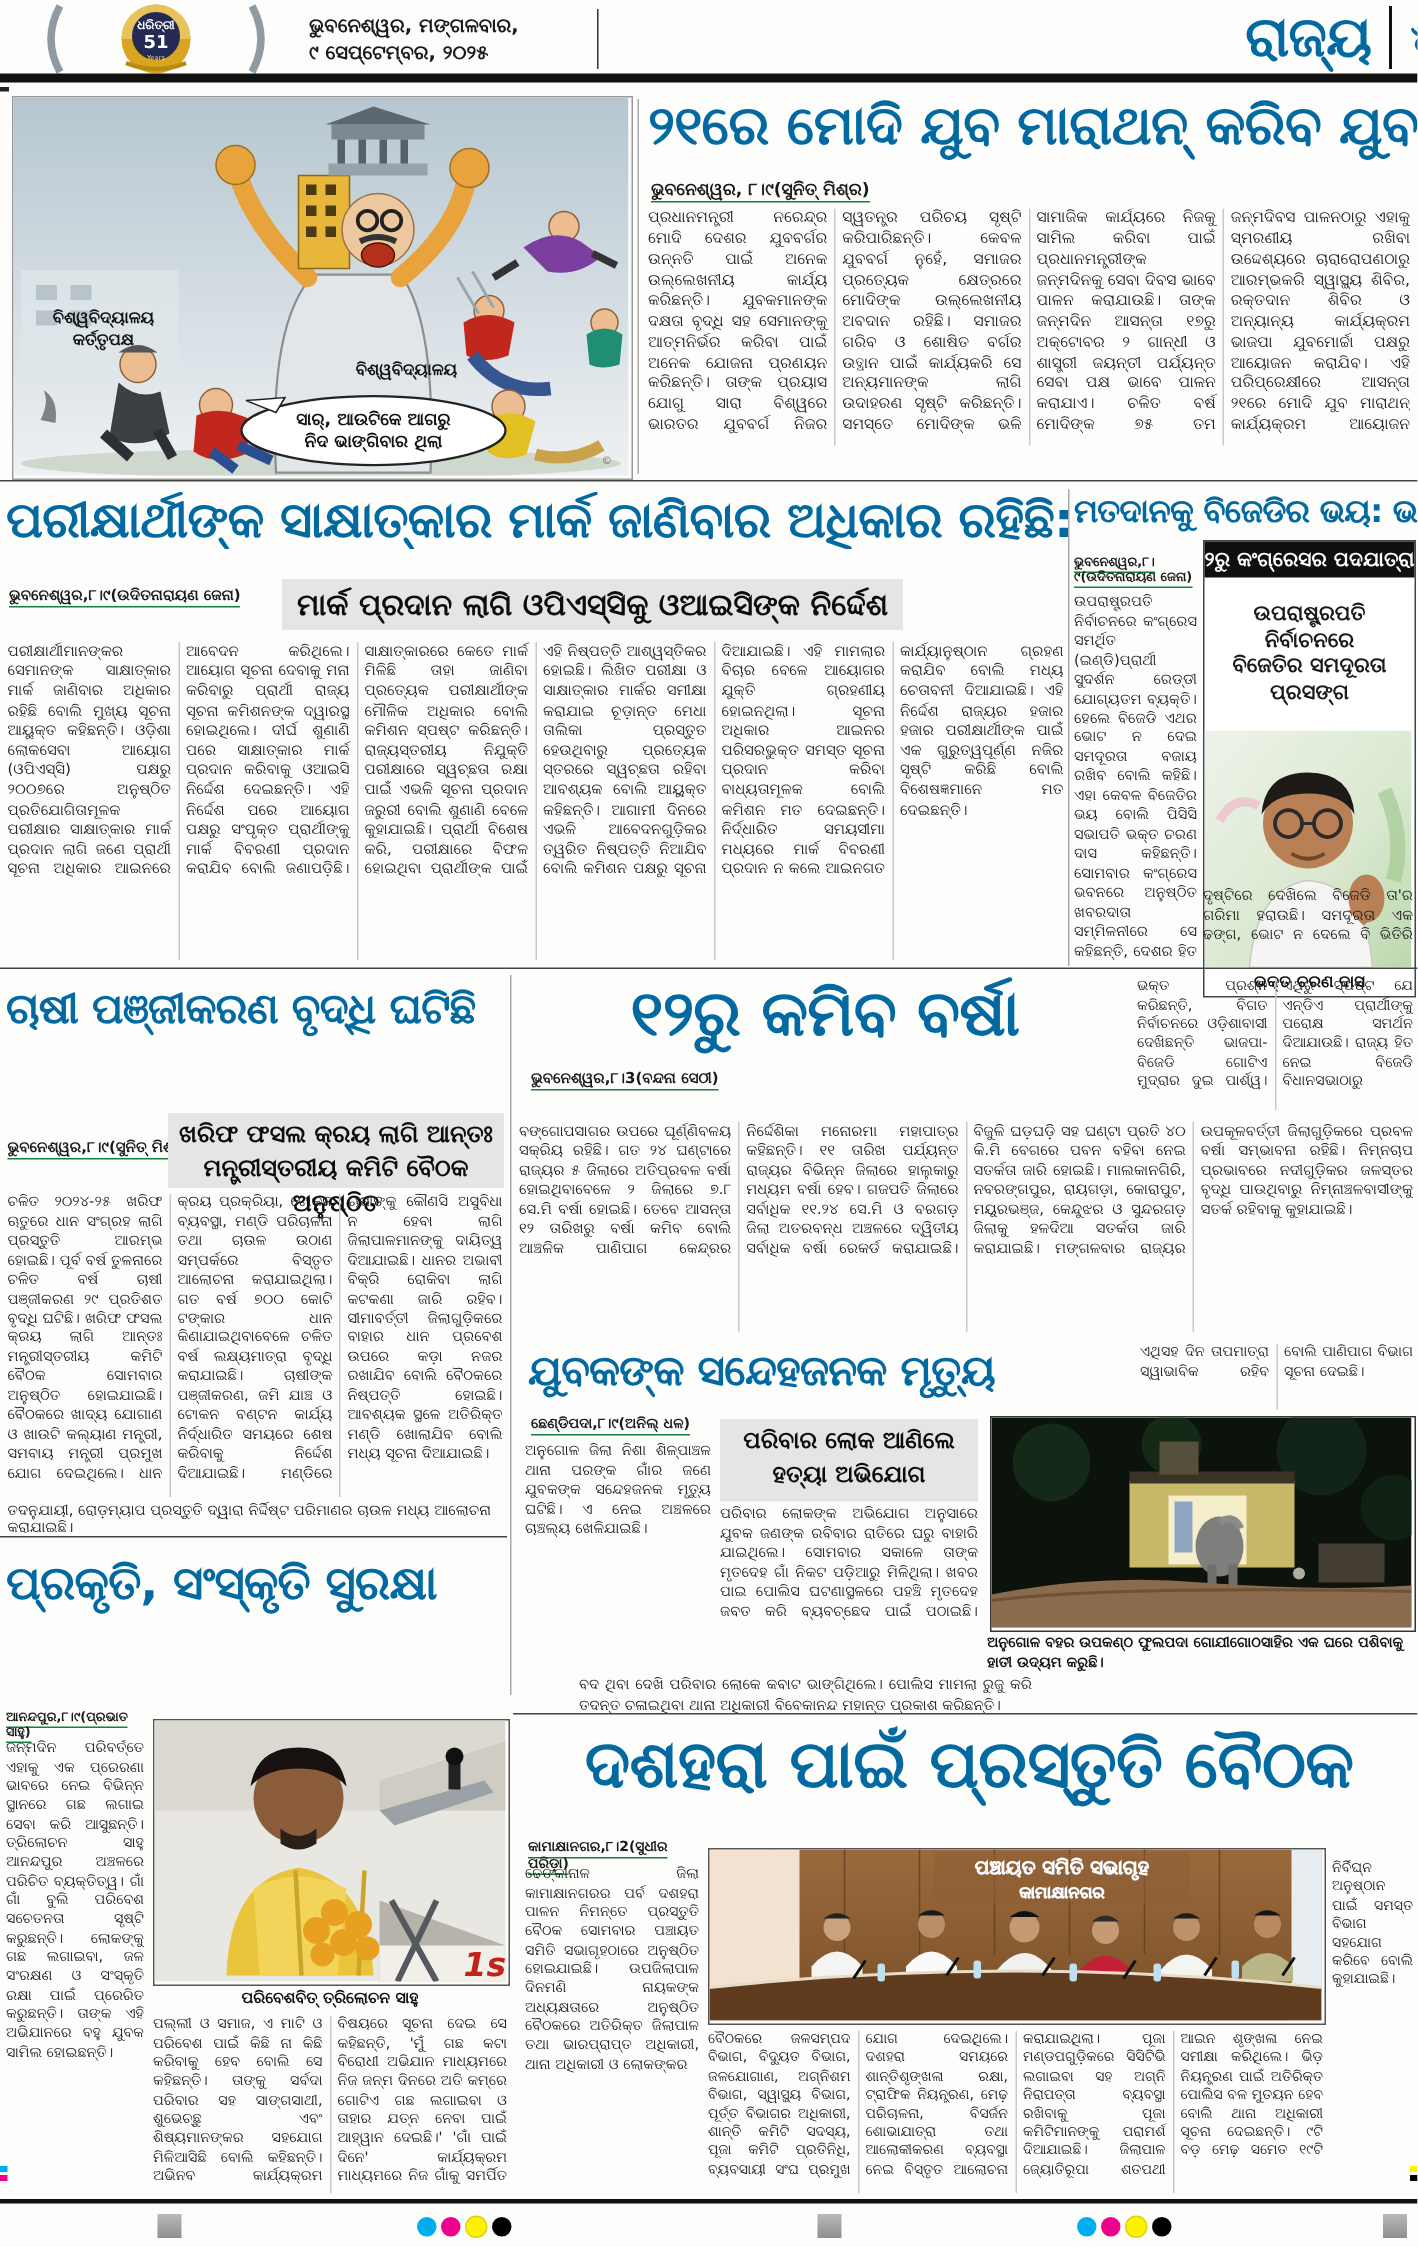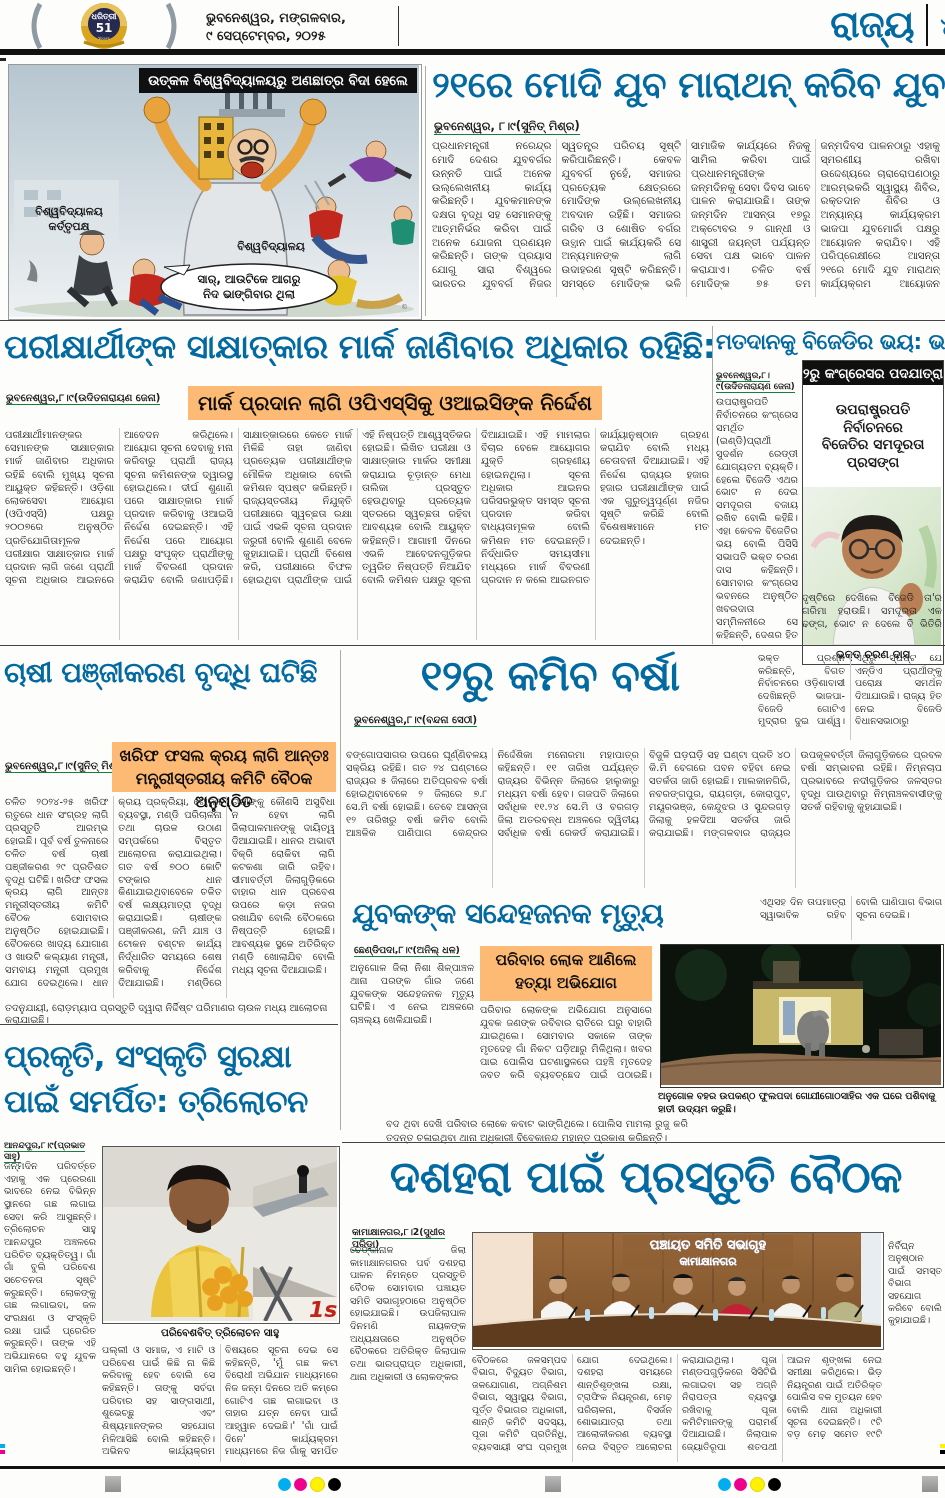--- a/index.html
+++ b/index.html
@@ -4,21 +4,21 @@
 <style>
   html,body{margin:0;padding:0;}
   body{width:945px;height:1498px;position:relative;background:#fdfdfc;
        font-family:"DejaVu Sans",sans-serif;color:#1a1a1a;overflow:hidden;}
   .abs{position:absolute;}
   .hl{font-weight:bold;color:#0369a1;letter-spacing:-.5px;line-height:1.15;}
   .byline{font-weight:bold;font-size:10.5px;}
   .byline span{border-bottom:1px solid #15803d;padding-bottom:1px;}
   .bodytxt{font-size:10.4px;line-height:1.32;text-align:justify;color:#212121;
            column-gap:10px;column-rule:1px solid #c9c9c9;overflow:hidden;height:100%;}
-  .graybox{background:#fdba74;font-weight:bold;text-align:center;color:#0d0d0d;}
+  .graybox{background:#e5e5e5;font-weight:bold;text-align:center;color:#0d0d0d;}
   .blackbar{background:#101010;color:#fff;font-weight:bold;text-align:center;}
   .hline{background:#444;height:1px;}
   .vline{background:#aaa;width:1px;}
   .caption{font-weight:bold;font-size:10.5px;color:#111;}
   .cmyk{display:flex;gap:3px;align-items:center;}
   .cmyk i{width:13px;height:13px;border-radius:50%;display:block;}
   .regsq{width:16px;height:16px;background:linear-gradient(#b9b9b9,#8f8f8f);}
 </style>
 </head>
 <body>
@@ -119,21 +119,20 @@
     <text x="60" y="150" text-anchor="middle" font-size="11" font-weight="bold" fill="#111">ବିଶ୍ୱବିଦ୍ୟାଳୟ</text>
     <text x="60" y="165" text-anchor="middle" font-size="11" font-weight="bold" fill="#111">କର୍ତ୍ତୃପକ୍ଷ</text>
     <text x="262" y="185" text-anchor="middle" font-size="11" font-weight="bold" fill="#111">ବିଶ୍ୱବିଦ୍ୟାଳୟ</text>
     <ellipse cx="240" cy="222" rx="88" ry="23" fill="#fff" stroke="#222" stroke-width="1.5"></ellipse>
     <path d="M175,210 l-20,-8 l26,-2 Z" fill="#fff" stroke="#222"></path>
     <text x="240" y="218" text-anchor="middle" font-size="11.5" font-weight="bold" fill="#111">ସାର୍, ଆଉଟିକେ ଆଗରୁ</text>
     <text x="240" y="233" text-anchor="middle" font-size="11.5" font-weight="bold" fill="#111">ନିଦ ଭାଙ୍ଗିବାର ଥିଲା</text>
     <path d="M18,215 q6,-12 2,-20 q10,6 8,22 Z" fill="#555" opacity="0.7"></path>
     <text x="392" y="244" font-size="7" fill="#777">©</text>
   </svg>
-  <div class="abs blackbar" style="left:130px;top:3px;width:278px;height:25px;font-size:13.5px;line-height:25px;">ଉତ୍କଳ ବିଶ୍ୱବିଦ୍ୟାଳୟରୁ ଅଣଛାତ୍ର ବିଦା ହେଲେ</div>
 </div>
 <div class="abs vline" style="left:425px;top:66px;height:250px;"></div>
 
 <div class="abs" style="left:432px;top:64px;width:508px;height:254px;">
   <div class="hl" style="font-size:36px;text-align:center;white-space:nowrap;">୨୧ରେ ମୋଦି ଯୁବ ମାରାଥନ୍ କରିବ ଯୁବମୋର୍ଚ୍ଚା</div>
   <div class="byline" style="margin:14px 0 6px 2px;font-size:11.5px;">
     <span>ଭୁବନେଶ୍ୱର, ୮।୯(ସୁନିତ୍ ମିଶ୍ର)</span>
   </div>
   <div class="bodytxt" style="column-count:4;height:158px;">ପ୍ରଧାନମନ୍ତ୍ରୀ ନରେନ୍ଦ୍ର ମୋଦି ଦେଶର ଯୁବବର୍ଗର ଉନ୍ନତି ପାଇଁ ଅନେକ ଉଲ୍ଲେଖନୀୟ କାର୍ଯ୍ୟ କରିଛନ୍ତି। ଯୁବକମାନଙ୍କ ଦକ୍ଷତା ବୃଦ୍ଧି ସହ ସେମାନଙ୍କୁ ଆତ୍ମନିର୍ଭର କରିବା ପାଇଁ ଅନେକ ଯୋଜନା ପ୍ରଣୟନ କରିଛନ୍ତି। ତାଙ୍କ ପ୍ରୟାସ ଯୋଗୁ ସାରା ବିଶ୍ୱରେ ଭାରତର ଯୁବବର୍ଗ ନିଜର ସ୍ୱତନ୍ତ୍ର ପରିଚୟ ସୃଷ୍ଟି କରିପାରିଛନ୍ତି। କେବଳ ଯୁବବର୍ଗ ନୁହେଁ, ସମାଜର ପ୍ରତ୍ୟେକ କ୍ଷେତ୍ରରେ ମୋଦିଙ୍କ ଉଲ୍ଲେଖନୀୟ ଅବଦାନ ରହିଛି। ସମାଜର ଗରିବ ଓ ଶୋଷିତ ବର୍ଗର ଉତ୍ଥାନ ପାଇଁ କାର୍ଯ୍ୟକରି ସେ ଅନ୍ୟମାନଙ୍କ ଲାଗି ଉଦାହରଣ ସୃଷ୍ଟି କରିଛନ୍ତି। ସମସ୍ତେ ମୋଦିଙ୍କ ଭଳି ସାମାଜିକ କାର୍ଯ୍ୟରେ ନିଜକୁ ସାମିଲ କରିବା ପାଇଁ ପ୍ରଧାନମନ୍ତ୍ରୀଙ୍କ ଜନ୍ମଦିନକୁ ସେବା ଦିବସ ଭାବେ ପାଳନ କରାଯାଉଛି। ତାଙ୍କ ଜନ୍ମଦିନ ଆସନ୍ତା ୧୭ରୁ ଅକ୍ଟୋବର ୨ ଗାନ୍ଧୀ ଓ ଶାସ୍ତ୍ରୀ ଜୟନ୍ତୀ ପର୍ଯ୍ୟନ୍ତ ସେବା ପକ୍ଷ ଭାବେ ପାଳନ କରାଯାଏ। ଚଳିତ ବର୍ଷ ମୋଦିଙ୍କ ୭୫ ତମ ଜନ୍ମଦିବସ ପାଳନଠାରୁ ଏହାକୁ ସ୍ମରଣୀୟ ରଖିବା ଉଦ୍ଦେଶ୍ୟରେ ଚାରାରୋପଣଠାରୁ ଆରମ୍ଭକରି ସ୍ୱାସ୍ଥ୍ୟ ଶିବିର, ରକ୍ତଦାନ ଶିବିର ଓ ଅନ୍ୟାନ୍ୟ କାର୍ଯ୍ୟକ୍ରମ ଭାଜପା ଯୁବମୋର୍ଚ୍ଚା ପକ୍ଷରୁ ଆୟୋଜନ କରାଯିବ। ଏହି ପରିପ୍ରେକ୍ଷୀରେ ଆସନ୍ତା ୨୧ରେ ମୋଦି ଯୁବ ମାରାଥନ୍ କାର୍ଯ୍ୟକ୍ରମ ଆୟୋଜନ କରାଯିବ ବୋଲି ଯୁବମୋର୍ଚ୍ଚା ସଭାପତି ଅଭିଳାଷ ପଣ୍ଡା ସୂଚନା ଦେଇଛନ୍ତି। ଭାଜପା ରାଜ୍ୟ କାର୍ଯ୍ୟାଳୟଠାରେ ସୋମବାର ଆୟୋଜିତ ଖବରଦାତା ସମ୍ମିଳନୀରେ ଅଭିଳାଷ କହିଛନ୍ତି ଯେ, ଭାରତର ୭୫ଟି ସ୍ଥାନରେ ମୋଦି ଯୁବ ମାରାଥନ ଆୟୋଜନ କରାଯିବ। ୨୧ ତାରିଖ ସକାଳ ୬ଟା ୧୫ରେ ଭୁବନେଶ୍ୱର କଳିଙ୍ଗ ଷ୍ଟାଡିୟମରୁ ଜନତା ମଇଦାନ ପର୍ଯ୍ୟନ୍ତ ଦଉଡ଼ ଅନୁଷ୍ଠିତ ହେବ। ଏଥିରେ ସାରା ରାଜ୍ୟରୁ ୧୦ ହଜାରରୁ ଊର୍ଦ୍ଧ୍ୱ ଯୁବବର୍ଗ ସାମିଲ ହେବେ। ଏନେଇ ୭ ସେପ୍ଟେମ୍ବରରୁ ସାରା ଦେଶରେ କ୍ୟାମ୍ପେନ ଆରମ୍ଭ ହୋଇଛି ବୋଲି ସେ କହିଛନ୍ତି।</div>
 </div>
@@ -199,21 +198,21 @@
   <div>ଖରିଫ ଫସଲ କ୍ରୟ ଲାଗି ଆନ୍ତଃ</div>
   <div>ମନ୍ତ୍ରୀସ୍ତରୀୟ କମିଟି ବୈଠକ ଅନୁଷ୍ଠିତ</div>
 </div>
 <div class="abs bodytxt" style="left:5px;top:796px;width:330px;height:202px;column-count:3;font-size:9.8px;">ଚଳିତ ୨୦୨୪-୨୫ ଖରିଫ ଋତୁରେ ଧାନ ସଂଗ୍ରହ ଲାଗି ପ୍ରସ୍ତୁତି ଆରମ୍ଭ ହୋଇଛି। ପୂର୍ବ ବର୍ଷ ତୁଳନାରେ ଚଳିତ ବର୍ଷ ଚାଷୀ ପଞ୍ଜୀକରଣ ୨୯ ପ୍ରତିଶତ ବୃଦ୍ଧି ଘଟିଛି। ଖରିଫ ଫସଲ କ୍ରୟ ଲାଗି ଆନ୍ତଃ ମନ୍ତ୍ରୀସ୍ତରୀୟ କମିଟି ବୈଠକ ସୋମବାର ଅନୁଷ୍ଠିତ ହୋଇଯାଇଛି। ବୈଠକରେ ଖାଦ୍ୟ ଯୋଗାଣ ଓ ଖାଉଟି କଲ୍ୟାଣ ମନ୍ତ୍ରୀ, ସମବାୟ ମନ୍ତ୍ରୀ ପ୍ରମୁଖ ଯୋଗ ଦେଇଥିଲେ। ଧାନ କ୍ରୟ ପ୍ରକ୍ରିୟା, ଟୋକନ ବ୍ୟବସ୍ଥା, ମଣ୍ଡି ପରିଚାଳନା ତଥା ଚାଉଳ ଉଠାଣ ସମ୍ପର୍କରେ ବିସ୍ତୃତ ଆଲୋଚନା କରାଯାଇଥିଲା। ଗତ ବର୍ଷ ୭୦୦ କୋଟି ଟଙ୍କାର ଧାନ କିଣାଯାଇଥିବାବେଳେ ଚଳିତ ବର୍ଷ ଲକ୍ଷ୍ୟମାତ୍ରା ବୃଦ୍ଧି କରାଯାଇଛି। ଚାଷୀଙ୍କ ପଞ୍ଜୀକରଣ, ଜମି ଯାଞ୍ଚ ଓ ଟୋକନ ବଣ୍ଟନ କାର୍ଯ୍ୟ ନିର୍ଦ୍ଧାରିତ ସମୟରେ ଶେଷ କରିବାକୁ ନିର୍ଦ୍ଦେଶ ଦିଆଯାଇଛି। ମଣ୍ଡିରେ ଚାଷୀଙ୍କୁ କୌଣସି ଅସୁବିଧା ନ ହେବା ଲାଗି ଜିଲାପାଳମାନଙ୍କୁ ଦାୟିତ୍ୱ ଦିଆଯାଇଛି। ଧାନର ଅଭାବୀ ବିକ୍ରି ରୋକିବା ଲାଗି କଟକଣା ଜାରି ରହିବ। ସୀମାବର୍ତ୍ତୀ ଜିଲାଗୁଡ଼ିକରେ ବାହାର ଧାନ ପ୍ରବେଶ ଉପରେ କଡ଼ା ନଜର ରଖାଯିବ ବୋଲି ବୈଠକରେ ନିଷ୍ପତ୍ତି ହୋଇଛି। ଆବଶ୍ୟକ ସ୍ଥଳେ ଅତିରିକ୍ତ ମଣ୍ଡି ଖୋଲାଯିବ ବୋଲି ମଧ୍ୟ ସୂଚନା ଦିଆଯାଇଛି।</div>
 <div class="abs" style="left:5px;top:1002px;width:330px;font-size:9.8px;color:#212121;">ତଦନୁଯାୟୀ, ରୋଡ଼ମ୍ୟାପ ପ୍ରସ୍ତୁତି ଦ୍ୱାରା ନିର୍ଦ୍ଦିଷ୍ଟ ପରିମାଣର ଚାଉଳ ମଧ୍ୟ ଆଲୋଚନା କରାଯାଇଛି।</div>
 
 <div class="abs vline" style="left:340px;top:650px;height:480px;"></div>
 
 <div class="abs hl" style="left:350px;top:652px;width:400px;font-size:42px;text-align:center;white-space:nowrap;">୧୨ରୁ କମିବ ବର୍ଷା</div>
 <div class="abs byline" style="left:354px;top:714px;width:170px;font-size:10px;">
-  <span>ଭୁବନେଶ୍ୱର,୮।୯(ବନ୍ଦନା ସେଠୀ)</span>
+  <span>ଭୁବନେଶ୍ୱର,୮।3(ବନ୍ଦନା ସେଠୀ)</span>
 </div>
 <div class="abs bodytxt" style="left:758px;top:652px;width:184px;height:88px;column-count:2;font-size:9.6px;">ଭକ୍ତ ପ୍ରଶ୍ନ କରିଛନ୍ତି, ବିଗତ ନିର୍ବାଚନରେ ଓଡ଼ିଶାବାସୀ ଦେଖିଛନ୍ତି ଭାଜପା-ବିଜେଡି ଗୋଟିଏ ମୁଦ୍ରାର ଦୁଇ ପାର୍ଶ୍ୱ। ଏଥିରୁ ସ୍ପଷ୍ଟ ଯେ ଏନ୍‌ଡିଏ ପ୍ରାର୍ଥୀଙ୍କୁ ପରୋକ୍ଷ ସମର୍ଥନ ଦିଆଯାଉଛି। ରାଜ୍ୟ ହିତ ନେଇ ବିଜେଡି ବିଧାନସଭାଠାରୁ ରାଜରାସ୍ତା ପର୍ଯ୍ୟନ୍ତ ଲଢ଼େଇ କରିବା କଥା, ହେଲେ ଦଳ ନୀରବ ରହିଛି ବୋଲି ସେ କହିଛନ୍ତି। ଆସନ୍ତା ୨ ତାରିଖରୁ କଂଗ୍ରେସ ପକ୍ଷରୁ ରାଜ୍ୟବ୍ୟାପୀ ପଦଯାତ୍ରା ଅନୁଷ୍ଠିତ ହେବ ବୋଲି ସେ ଘୋଷଣା କରିଛନ୍ତି।</div>
 <div class="abs bodytxt" style="left:346px;top:748px;width:596px;height:140px;column-count:4;font-size:9.9px;">ବଙ୍ଗୋପସାଗର ଉପରେ ଘୂର୍ଣ୍ଣିବଳୟ ସକ୍ରିୟ ରହିଛି। ଗତ ୨୪ ଘଣ୍ଟାରେ ରାଜ୍ୟର ୫ ଜିଲାରେ ଅତିପ୍ରବଳ ବର୍ଷା ହୋଇଥିବାବେଳେ ୨ ଜିଲାରେ ୭.୮ ସେ.ମି ବର୍ଷା ହୋଇଛି। ତେବେ ଆସନ୍ତା ୧୨ ତାରିଖରୁ ବର୍ଷା କମିବ ବୋଲି ଆଞ୍ଚଳିକ ପାଣିପାଗ କେନ୍ଦ୍ରର ନିର୍ଦ୍ଦେଶିକା ମନୋରମା ମହାପାତ୍ର କହିଛନ୍ତି। ୧୧ ତାରିଖ ପର୍ଯ୍ୟନ୍ତ ରାଜ୍ୟର ବିଭିନ୍ନ ଜିଲାରେ ହାଲୁକାରୁ ମଧ୍ୟମ ବର୍ଷା ହେବ। ଗଜପତି ଜିଲାରେ ସର୍ବାଧିକ ୧୧.୨୪ ସେ.ମି ଓ ବରଗଡ଼ ଜିଲା ଅତରବନ୍ଧ ଅଞ୍ଚଳରେ ଦ୍ୱିତୀୟ ସର୍ବାଧିକ ବର୍ଷା ରେକର୍ଡ କରାଯାଇଛି। ବିଜୁଳି ଘଡ଼ଘଡ଼ି ସହ ଘଣ୍ଟା ପ୍ରତି ୪୦ କି.ମି ବେଗରେ ପବନ ବହିବା ନେଇ ସତର୍କତା ଜାରି ହୋଇଛି। ମାଲକାନଗିରି, ନବରଙ୍ଗପୁର, ରାୟଗଡ଼ା, କୋରାପୁଟ, ମୟୂରଭଞ୍ଜ, କେନ୍ଦୁଝର ଓ ସୁନ୍ଦରଗଡ଼ ଜିଲାକୁ ହଳଦିଆ ସତର୍କତା ଜାରି କରାଯାଇଛି। ମଙ୍ଗଳବାର ରାଜ୍ୟର ଉପକୂଳବର୍ତ୍ତୀ ଜିଲାଗୁଡ଼ିକରେ ପ୍ରବଳ ବର୍ଷା ସମ୍ଭାବନା ରହିଛି। ନିମ୍ନଚାପ ପ୍ରଭାବରେ ନଦୀଗୁଡ଼ିକର ଜଳସ୍ତର ବୃଦ୍ଧି ପାଉଥିବାରୁ ନିମ୍ନାଞ୍ଚଳବାସୀଙ୍କୁ ସତର୍କ ରହିବାକୁ କୁହାଯାଇଛି।</div>
 <div class="abs bodytxt" style="left:760px;top:896px;width:182px;height:44px;column-count:2;font-size:9.6px;">ଏଥିସହ ଦିନ ତାପମାତ୍ରା ସ୍ୱାଭାବିକ ରହିବ ବୋଲି ପାଣିପାଗ ବିଭାଗ ସୂଚନା ଦେଇଛି।</div>
 
 <div class="abs hl" style="left:352px;top:898px;width:306px;font-size:28px;white-space:nowrap;">ଯୁବକଙ୍କ ସନ୍ଦେହଜନକ ମୃତ୍ୟୁ</div>
 <div class="abs byline" style="left:354px;top:944px;width:124px;font-size:9.5px;">
   <span>ଛେଣ୍ଡିପଦା,୮।୯(ଅନିଲ୍ ଧଳ)</span>
 </div>
 <div class="abs bodytxt" style="left:350px;top:962px;width:124px;height:146px;column-count:1;font-size:9.8px;">ଅନୁଗୋଳ ଜିଲା ନିଶା ଶିଳ୍ପାଞ୍ଚଳ ଥାନା ପରଙ୍କ ଗାଁର ଜଣେ ଯୁବକଙ୍କ ସନ୍ଦେହଜନକ ମୃତ୍ୟୁ ଘଟିଛି। ଏ ନେଇ ଅଞ୍ଚଳରେ ଚାଞ୍ଚଲ୍ୟ ଖେଳିଯାଇଛି।</div>
@@ -246,21 +245,20 @@
     <circle cx="205" cy="104" r="4" fill="#d8d4c2" opacity="0.8"></circle>
   </svg>
 </div>
 <div class="abs caption" style="left:658px;top:1090px;width:284px;font-size:9.6px;line-height:1.35;">ଅନୁଗୋଳ ବହର ଉପକଣ୍ଠ ଫୁଲପଦା ଗୋଯୀଗୋଠସାହିର ଏକ ଘରେ ପଶିବାକୁ ହାତୀ ଉଦ୍ୟମ କରୁଛି।</div>
 
 <div class="abs hline" style="left:0;top:1024px;width:338px;"></div>
 <div class="abs hline" style="left:342px;top:1142px;width:603px;"></div>
 
 <div class="abs hl" style="left:4px;top:1034px;width:334px;font-size:31px;line-height:1.45;">
   <div>ପ୍ରକୃତି, ସଂସ୍କୃତି ସୁରକ୍ଷା</div>
-  <div>ପାଇଁ ସମର୍ପିତ: ତ୍ରିଲୋଚନ</div>
 </div>
 <div class="abs byline" style="left:4px;top:1140px;width:96px;font-size:8.6px;">
   <span>ଆନନ୍ଦପୁର,୮।୯(ପ୍ରଭାତ ସାହୁ)</span>
 </div>
 <div class="abs bodytxt" style="left:4px;top:1160px;width:92px;height:300px;column-count:1;font-size:9.6px;">ଜନ୍ମଦିନ ପରିବର୍ତ୍ତେ ଏହାକୁ ଏକ ପ୍ରେରଣା ଭାବରେ ନେଇ ବିଭିନ୍ନ ସ୍ଥାନରେ ଗଛ ଲଗାଇ ସେବା କରି ଆସୁଛନ୍ତି। ତ୍ରିଲୋଚନ ସାହୁ ଆନନ୍ଦପୁର ଅଞ୍ଚଳରେ ପରିଚିତ ବ୍ୟକ୍ତିତ୍ୱ। ଗାଁ ଗାଁ ବୁଲି ପରିବେଶ ସଚେତନତା ସୃଷ୍ଟି କରୁଛନ୍ତି। ଲୋକଙ୍କୁ ଗଛ ଲଗାଇବା, ଜଳ ସଂରକ୍ଷଣ ଓ ସଂସ୍କୃତି ରକ୍ଷା ପାଇଁ ପ୍ରେରିତ କରୁଛନ୍ତି। ତାଙ୍କ ଏହି ଅଭିଯାନରେ ବହୁ ଯୁବକ ସାମିଲ ହୋଇଛନ୍ତି।</div>
 
 <div class="abs" style="left:102px;top:1146px;width:236px;height:176px;border:1px solid #555;">
   <svg width="234" height="174" viewBox="0 0 234 174">
     <rect width="234" height="174" fill="#e9e7e2"></rect>
     <rect x="0" y="0" width="234" height="60" fill="#dcd9d2"></rect>

